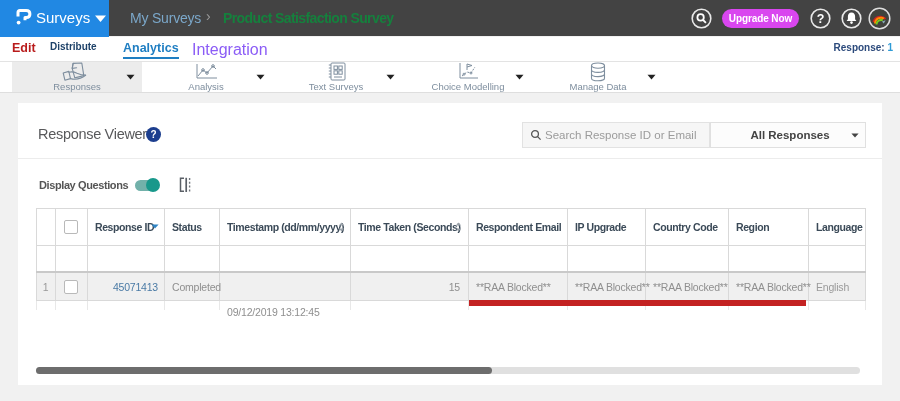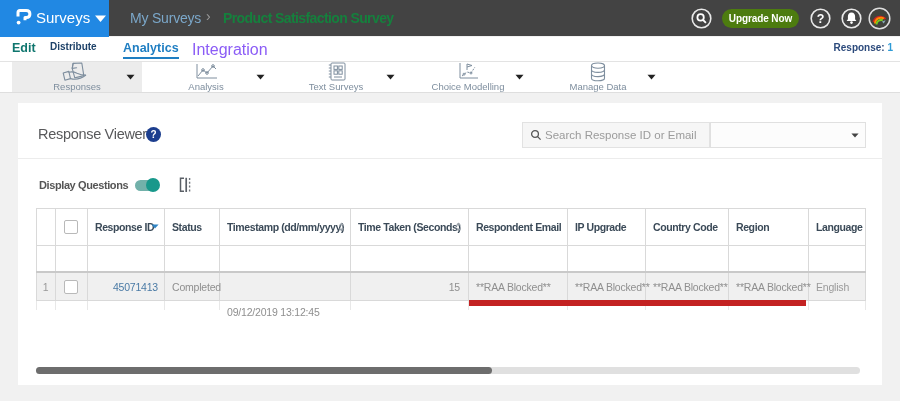--- a/index.html
+++ b/index.html
@@ -28,41 +28,41 @@
 
   <div class="abs" style="left:130px;top:10px;color:#7ba7c9;font-size:14px;letter-spacing:-0.2px;">My Surveys</div>
   <div class="abs" style="left:206px;top:8px;color:#9a9a9a;font-size:14px;">›</div>
   <div class="abs" style="left:223px;top:10px;color:#15803d;font-size:14px;font-weight:600;letter-spacing:-0.6px;">Product Satisfaction Survey</div>
 
   <svg class="abs" style="left:691px;top:8px;" width="21" height="21" viewBox="0 0 21 21">
     <circle cx="10.5" cy="10.5" r="9.3" fill="none" stroke="#e8e8e8" stroke-width="1.6"></circle>
     <circle cx="9.6" cy="9.4" r="3.2" fill="none" stroke="#fff" stroke-width="1.8"></circle>
     <line x1="12" y1="11.9" x2="14.9" y2="14.8" stroke="#fff" stroke-width="1.9"></line>
   </svg>
-  <div class="abs" style="left:722px;top:9px;width:77px;height:19px;background:#4d7c0f;border-radius:10px;color:#fff;font-size:10px;font-weight:700;text-align:center;line-height:19px;letter-spacing:-0.1px;">Upgrade Now</div>
+  <div class="abs" style="left:722px;top:9px;width:77px;height:19px;background:#d946ef;border-radius:10px;color:#fff;font-size:10px;font-weight:700;text-align:center;line-height:19px;letter-spacing:-0.1px;">Upgrade Now</div>
   <svg class="abs" style="left:810px;top:8px;" width="21" height="21" viewBox="0 0 21 21">
     <circle cx="10.5" cy="10.5" r="9.3" fill="none" stroke="#e8e8e8" stroke-width="1.6"></circle>
     <text x="10.5" y="15" font-size="12.5" font-weight="700" fill="#fff" text-anchor="middle" font-family="Liberation Sans, sans-serif">?</text>
   </svg>
   <svg class="abs" style="left:841px;top:8px;" width="21" height="21" viewBox="0 0 21 21">
     <circle cx="10.5" cy="10.5" r="9.3" fill="none" stroke="#e8e8e8" stroke-width="1.6"></circle>
     <path d="M10.5,4.6 c-2.5,0 -3.6,1.9 -3.6,4 l0,2.6 -1.3,1.9 9.8,0 -1.3,-1.9 0,-2.6 c0,-2.1 -1.1,-4 -3.6,-4 z" fill="#fff"></path>
     <circle cx="10.5" cy="14.6" r="1.3" fill="#fff"></circle>
   </svg>
   <svg class="abs" style="left:868px;top:7px;" width="23" height="23" viewBox="0 0 23 23">
     <circle cx="11.5" cy="11.5" r="10.3" fill="none" stroke="#ddd" stroke-width="1.5"></circle>
     <circle cx="11.5" cy="11.5" r="9" fill="#40423c"></circle>
     <path d="M5.5,15 A7,7 0 0 1 17.5,12" fill="none" stroke="#c22" stroke-width="2"></path>
     <path d="M7,16.5 A6,6 0 0 1 16,11.5" fill="none" stroke="#f80" stroke-width="2"></path>
     <path d="M8.5,17.5 A4.6,4.6 0 0 1 14.8,13.3" fill="none" stroke="#7c2" stroke-width="2"></path>
     <path d="M14,14.5 L17.6,13.2 L15.7,16.6 Z" fill="#8ab"></path>
   </svg>
 
   <div class="abs" style="left:0;top:37px;width:900px;height:24px;background:#fff;"></div>
-  <div class="abs" style="left:12px;top:41px;color:#0f766e;font-size:12.5px;font-weight:600;">Edit</div>
+  <div class="abs" style="left:12px;top:41px;color:#b91c1c;font-size:12.5px;font-weight:600;">Edit</div>
   <div class="abs" style="left:50px;top:41px;color:#1d4168;font-size:10px;font-weight:600;">Distribute</div>
   <div class="abs" style="left:123px;top:41px;color:#1f7ec2;font-size:12.5px;font-weight:600;border-bottom:2px solid #1f7ec2;padding-bottom:2px;">Analytics</div>
   <div class="abs" style="left:192px;top:41px;color:#8b5cf6;font-size:16px;font-weight:400;">Integration</div>
   <div class="abs" style="right:7px;top:42px;width:120px;text-align:right;font-size:10px;font-weight:700;color:#2c4a7c;">Response: <span style="color:#2e9bd6;">1</span></div>
 
   <div class="abs" style="left:0;top:61px;width:900px;height:32px;background:#fff;border-top:1px solid #e3e3e3;border-bottom:1px solid #dedede;"></div>
   <div class="abs" style="left:12px;top:62px;width:130px;height:30px;background:#ececec;"></div>
 
   <svg class="abs" style="left:62px;top:62px;" width="25" height="21" viewBox="0 0 25 21">
     <g fill="none" stroke="#7e8e9e" stroke-width="1.1" stroke-linejoin="round" stroke-linecap="round">
@@ -144,20 +144,21 @@
   </svg>
 
   <div class="abs" style="left:522px;top:122px;width:188px;height:26px;background:#f6f6f6;border:1px solid #e2e2e2;"></div>
   <svg class="abs" style="left:530px;top:129px;" width="12" height="12" viewBox="0 0 12 12">
     <circle cx="5" cy="5" r="3.4" fill="none" stroke="#555" stroke-width="1.3"></circle>
     <line x1="7.6" y1="7.6" x2="10.6" y2="10.6" stroke="#555" stroke-width="1.3"></line>
   </svg>
   <div class="abs" style="left:545px;top:129px;color:#9b9b9b;font-size:11.5px;">Search Response ID or Email</div>
 
   <div class="abs" style="left:710px;top:122px;width:156px;height:26px;background:#fcfcfc;border:1px solid #e0e0e0;"></div>
+  <div class="abs" style="left:720px;top:129px;width:140px;text-align:center;color:#444;font-size:11.5px;font-weight:600;">All Responses</div>
   <svg class="abs" style="left:851px;top:133px;" width="8" height="5" viewBox="0 0 8 5">
       <path d="M0.4,0.6 L7.6,0.6 L4,4.6 Z" fill="#444"></path>
     </svg>
 
   <div class="abs" style="left:18px;top:158px;width:864px;height:1px;background:#ececec;"></div>
 
   <div class="abs" style="left:39px;top:179px;color:#555;font-size:11px;font-weight:600;letter-spacing:-0.4px;">Display Questions</div>
   <div class="abs" style="left:135px;top:180px;width:23px;height:11px;background:#72b1aa;border-radius:6px;"></div>
   <div class="abs" style="left:146px;top:178px;width:14px;height:14px;background:#18988b;border-radius:50%;"></div>
   <svg class="abs" style="left:179px;top:177px;" width="15" height="16" viewBox="0 0 15 16">

